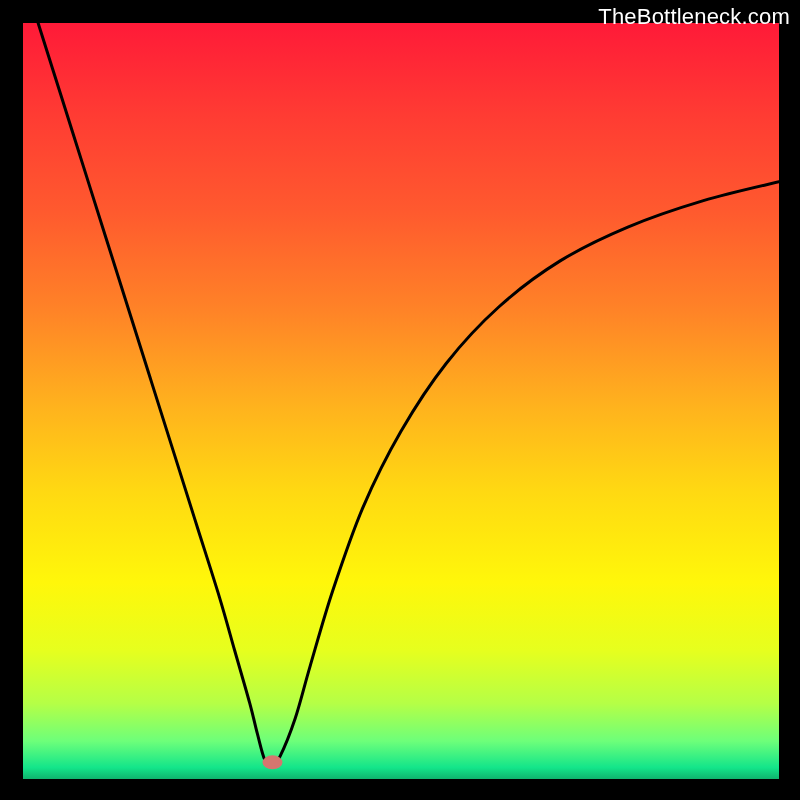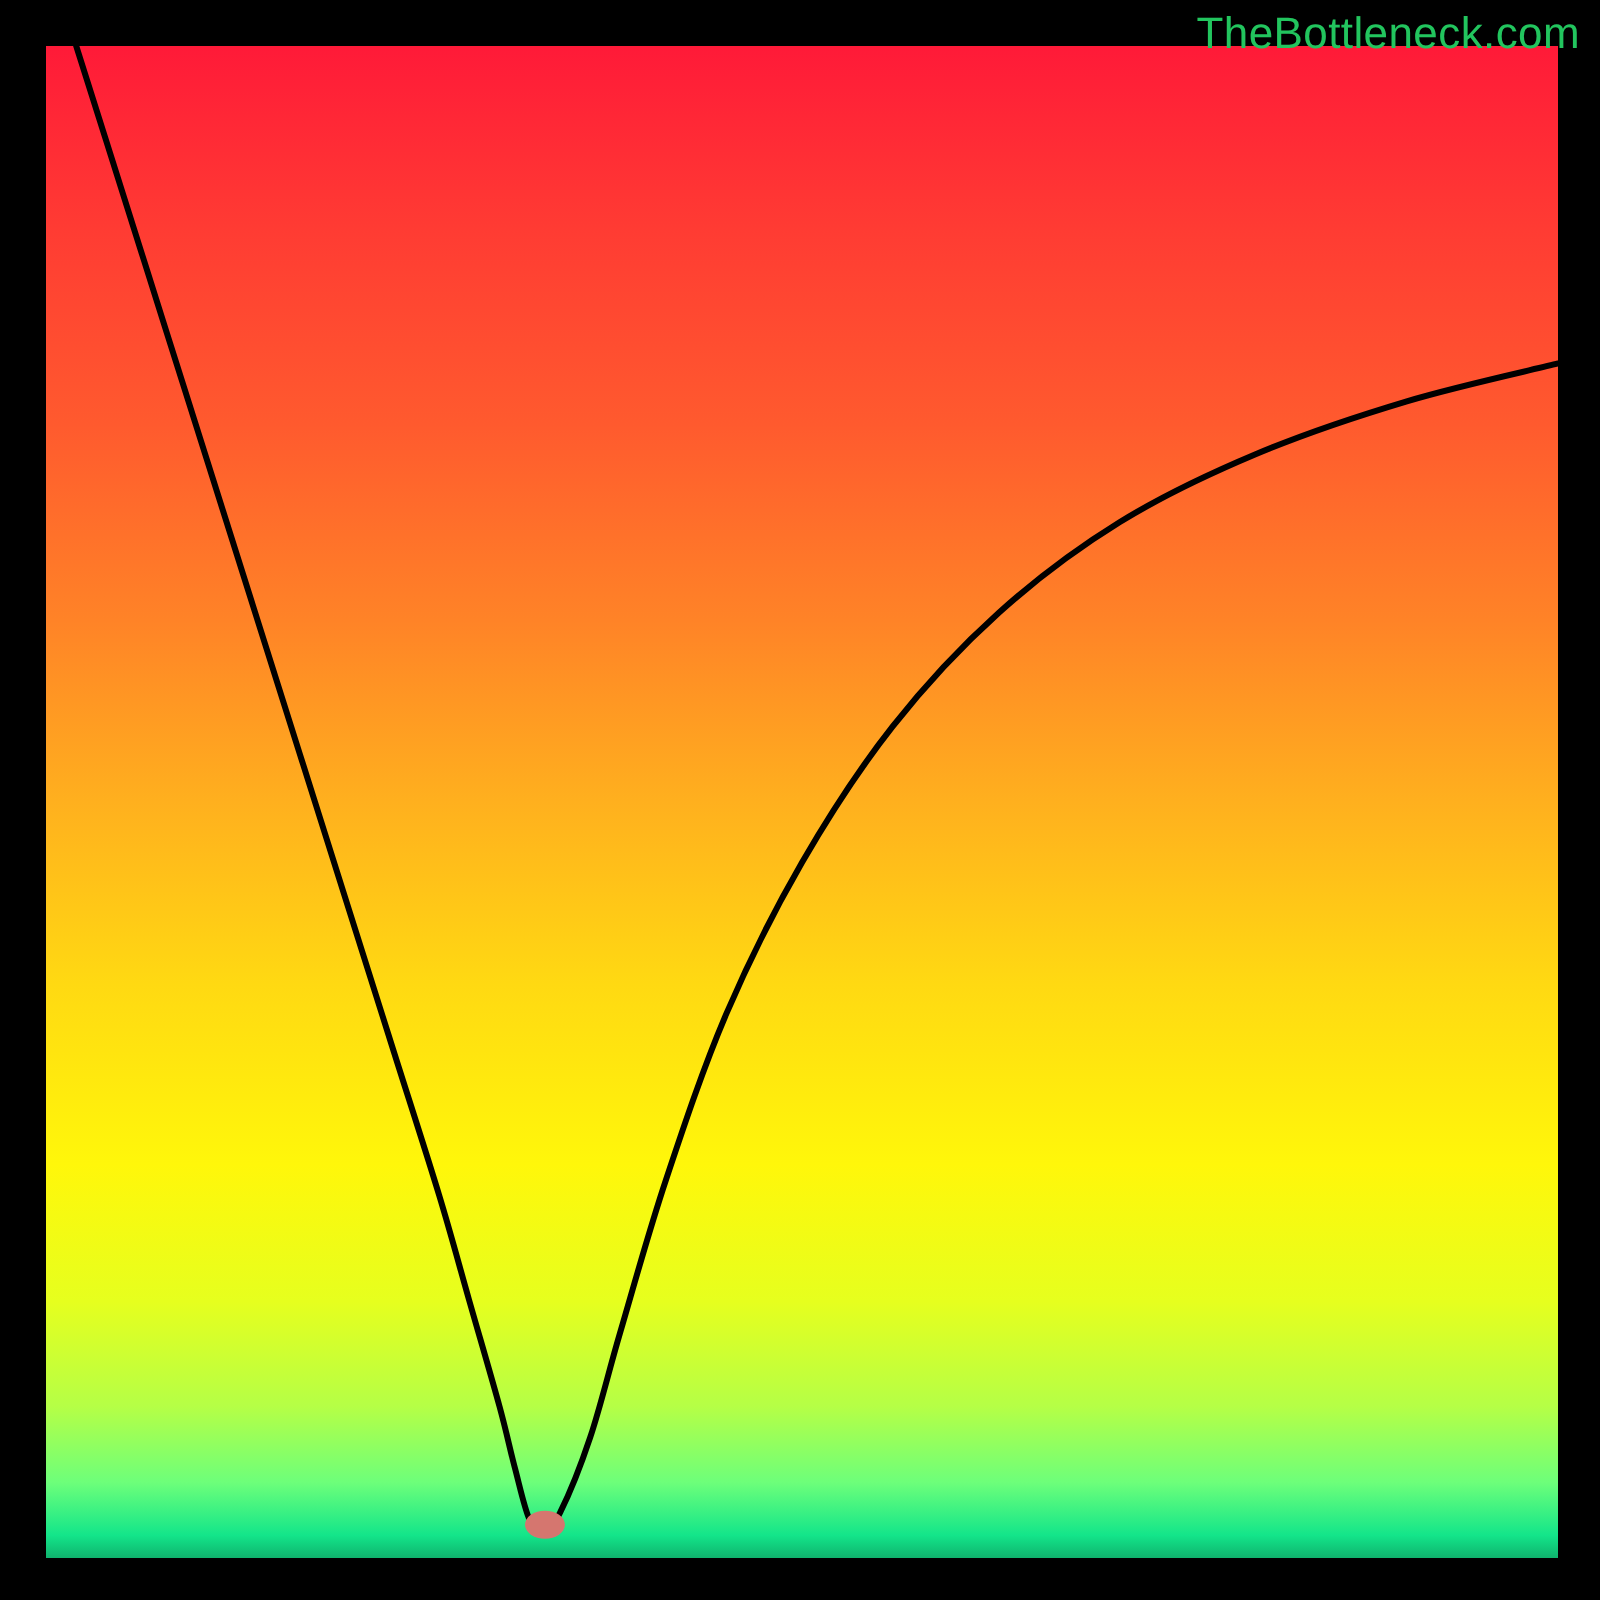--- a/index.html
+++ b/index.html
@@ -23,21 +23,21 @@
     position: absolute;
     left: 0;
     top: 0;
     width: 756px;
     height: 756px;
   }
   .watermark {
     position: absolute;
     top: 4px;
     right: 10px;
-    color: #22c55e;
+    color: #ffffff;
     font-size: 22px;
     font-weight: 500;
     letter-spacing: 0.2px;
     user-select: none;
   }
   svg { display: block; }
 </style>
 </head>
 <body>
 

